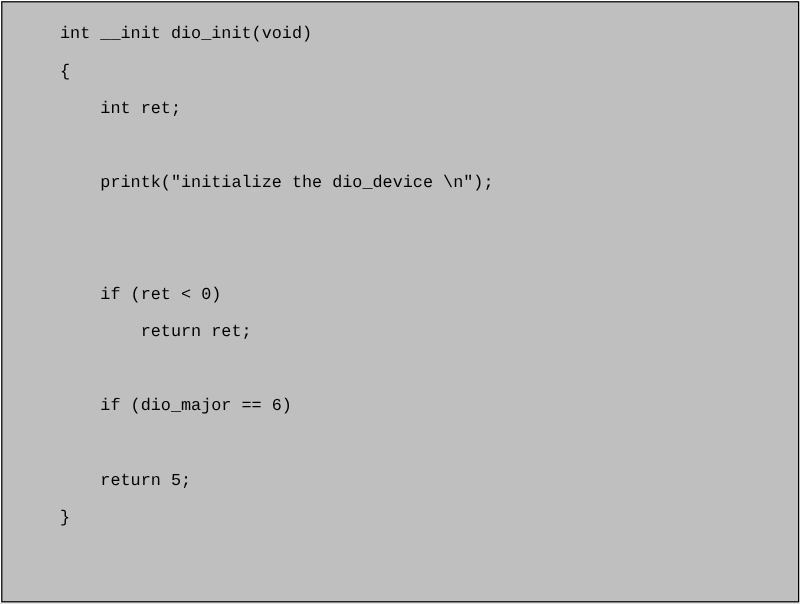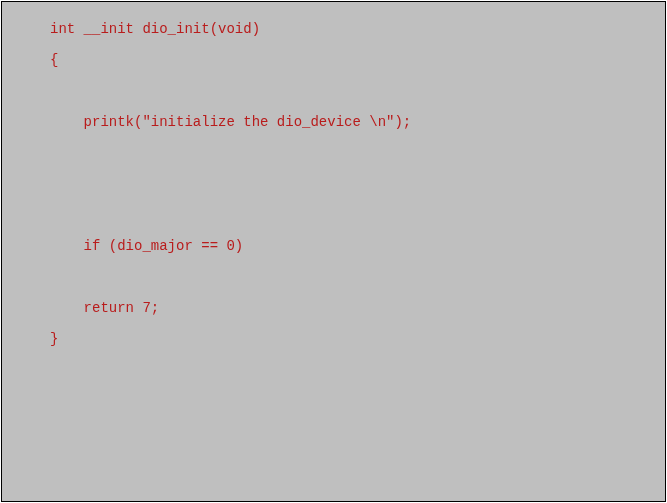--- a/index.html
+++ b/index.html
@@ -17,34 +17,37 @@
     margin: 1px;
     background: #bfbfbf;
     border: 1px solid #000000;
     padding-top: 12px;
     padding-left: 48px;
     padding-right: 8px;
   }
   .line {
     font-family: "Courier New", Courier, monospace;
     font-size: 14px;
-    color: #b91c1c;
+    color: #000000;
     white-space: pre;
     line-height: 31px;
     height: 31px;
   }
 </style>
 </head>
 <body>
 
 <div class="code-box">
   <div class="line">int __init dio_init(void)</div>
   <div class="line">{</div>
+  <div class="line">    int ret;</div>
   <div class="line"></div>
   <div class="line">    printk("initialize the dio_device \n");</div>
   <div class="line"></div>
   <div class="line"></div>
+  <div class="line">    if (ret &lt; 0)</div>
+  <div class="line">        return ret;</div>
   <div class="line"></div>
-  <div class="line">    if (dio_major == 0)</div>
+  <div class="line">    if (dio_major == 6)</div>
   <div class="line"></div>
-  <div class="line">    return 7;</div>
+  <div class="line">    return 5;</div>
   <div class="line">}</div>
 </div>
 
 </body></html>

